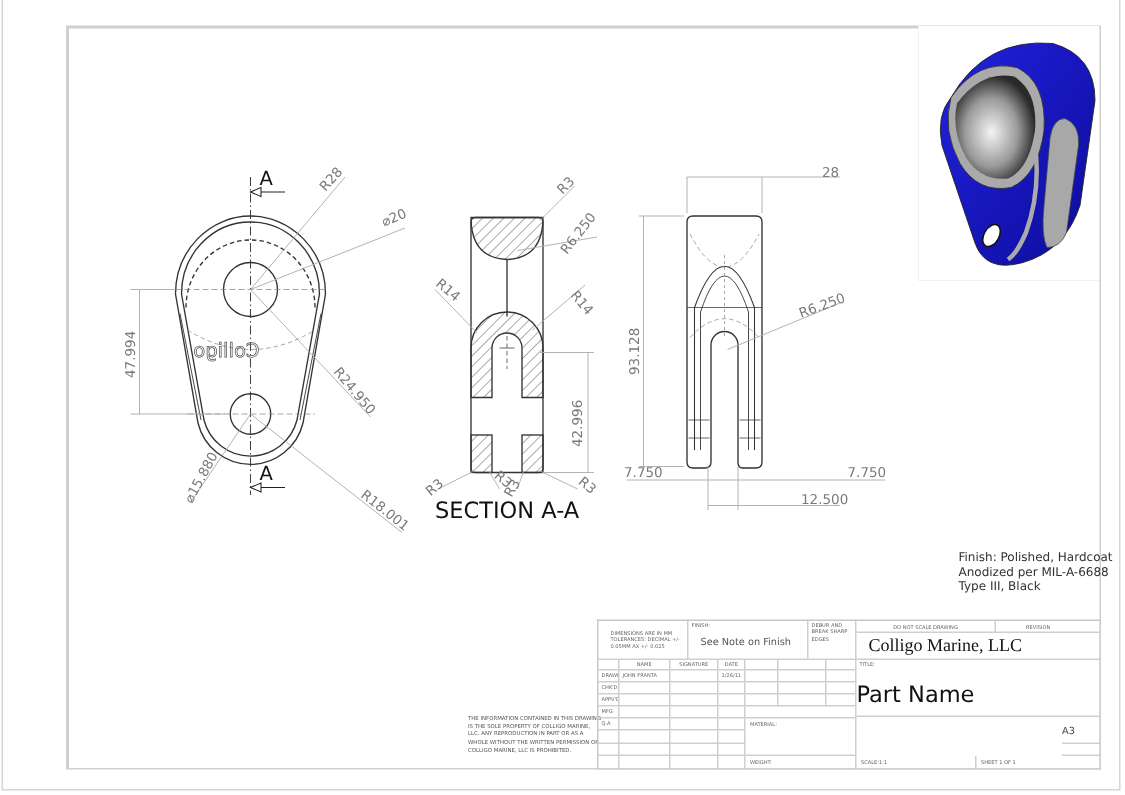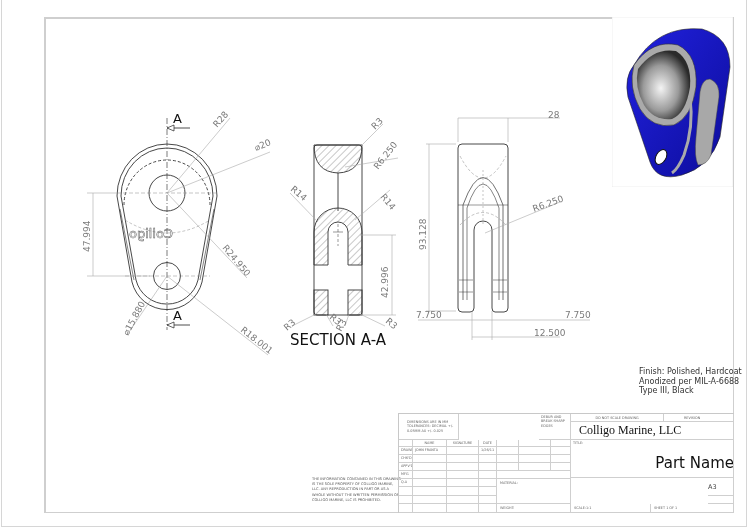--- a/index.html
+++ b/index.html
@@ -172,20 +172,24 @@
   <ellipse cx="49" cy="140" rx="5" ry="8" transform="rotate(30 49 140)" fill="#fff" stroke="#111" stroke-width="1"></ellipse>
 </svg>
 
 <div class="note">Finish:  Polished, Hardcoat Anodized per MIL-A-6688 Type III, Black</div>
 
 <div class="prop">THE INFORMATION CONTAINED IN THIS DRAWING IS THE SOLE PROPERTY OF COLLIGO MARINE, LLC. ANY REPRODUCTION IN PART OR AS A WHOLE WITHOUT THE WRITTEN PERMISSION OF COLLIGO MARINE, LLC IS PROHIBITED.</div>
 
 <div class="tb">
 
   <div class="cell tiny" style="left:0;top:0;width:60px;height:26px;padding:6px 4px 0 8px;">DIMENSIONS ARE IN mm TOLERANCES: Decimal +/- 0.05mm Ax +/- 0.025</div>
+  <div class="cell" style="left:60px;top:0;width:80px;height:26px;">
+    <div class="tiny">FINISH:</div>
+    <div class="finishnote" style="position:absolute;left:8px;top:10px;">See Note on Finish</div>
+  </div>
   <div class="cell tiny" style="left:140px;top:0;width:32px;height:26px;">DEBUR AND BREAK SHARP EDGES</div>
   <div class="cell tiny" style="left:172px;top:0;width:93px;height:8px;text-align:center;padding-top:2px;">DO NOT SCALE DRAWING</div>
   <div class="cell tiny" style="left:265px;top:0;width:70px;height:8px;padding:2px 0 0 20px;">REVISION</div>
   <div class="cell company" style="left:172px;top:8px;width:163px;height:18px;padding:1px 0 0 8px;">Colligo Marine, LLC</div>
 
   <div class="cell tiny" style="left:0;top:26px;width:14px;height:7px;"></div>
   <div class="cell tiny" style="left:14px;top:26px;width:34px;height:7px;text-align:center;">NAME</div>
   <div class="cell tiny" style="left:48px;top:26px;width:32px;height:7px;text-align:center;">SIGNATURE</div>
   <div class="cell tiny" style="left:80px;top:26px;width:18px;height:7px;text-align:center;">DATE</div>
   <div class="cell" style="left:98px;top:26px;width:22px;height:7px;"></div>
@@ -237,19 +241,19 @@
   <div class="cell" style="left:48px;top:82px;width:32px;height:8px;"></div>
   <div class="cell" style="left:80px;top:82px;width:18px;height:8px;"></div>
   <div class="cell" style="left:0;top:90px;width:14px;height:9px;"></div>
   <div class="cell" style="left:14px;top:90px;width:34px;height:9px;"></div>
   <div class="cell" style="left:48px;top:90px;width:32px;height:9px;"></div>
   <div class="cell" style="left:80px;top:90px;width:18px;height:9px;"></div>
   <div class="cell tiny" style="left:98px;top:90px;width:74px;height:9px;padding:2px 3px;">WEIGHT:</div>
 
   <div class="cell" style="left:172px;top:26px;width:163px;height:38px;">
     <div class="tiny">TITLE:</div>
-    <div class="partname" style="position:absolute;left:0;width:163px;top:14px;text-align:right;">Part Name</div>
+    <div class="partname" style="position:absolute;left:0;width:163px;top:14px;text-align:left;">Part Name</div>
   </div>
   <div class="cell" style="left:309px;top:64px;width:26px;height:18px;font-size:6.5px;color:#444;padding-top:5px;">A3</div>
   <div class="cell" style="left:309px;top:82px;width:26px;height:8px;"></div>
   <div class="cell tiny" style="left:172px;top:90px;width:80px;height:9px;padding:2px 3px;">SCALE:1:1</div>
   <div class="cell tiny" style="left:252px;top:90px;width:83px;height:9px;padding:2px 3px;">SHEET 1 OF 1</div>
 </div>
 
 </body></html>

